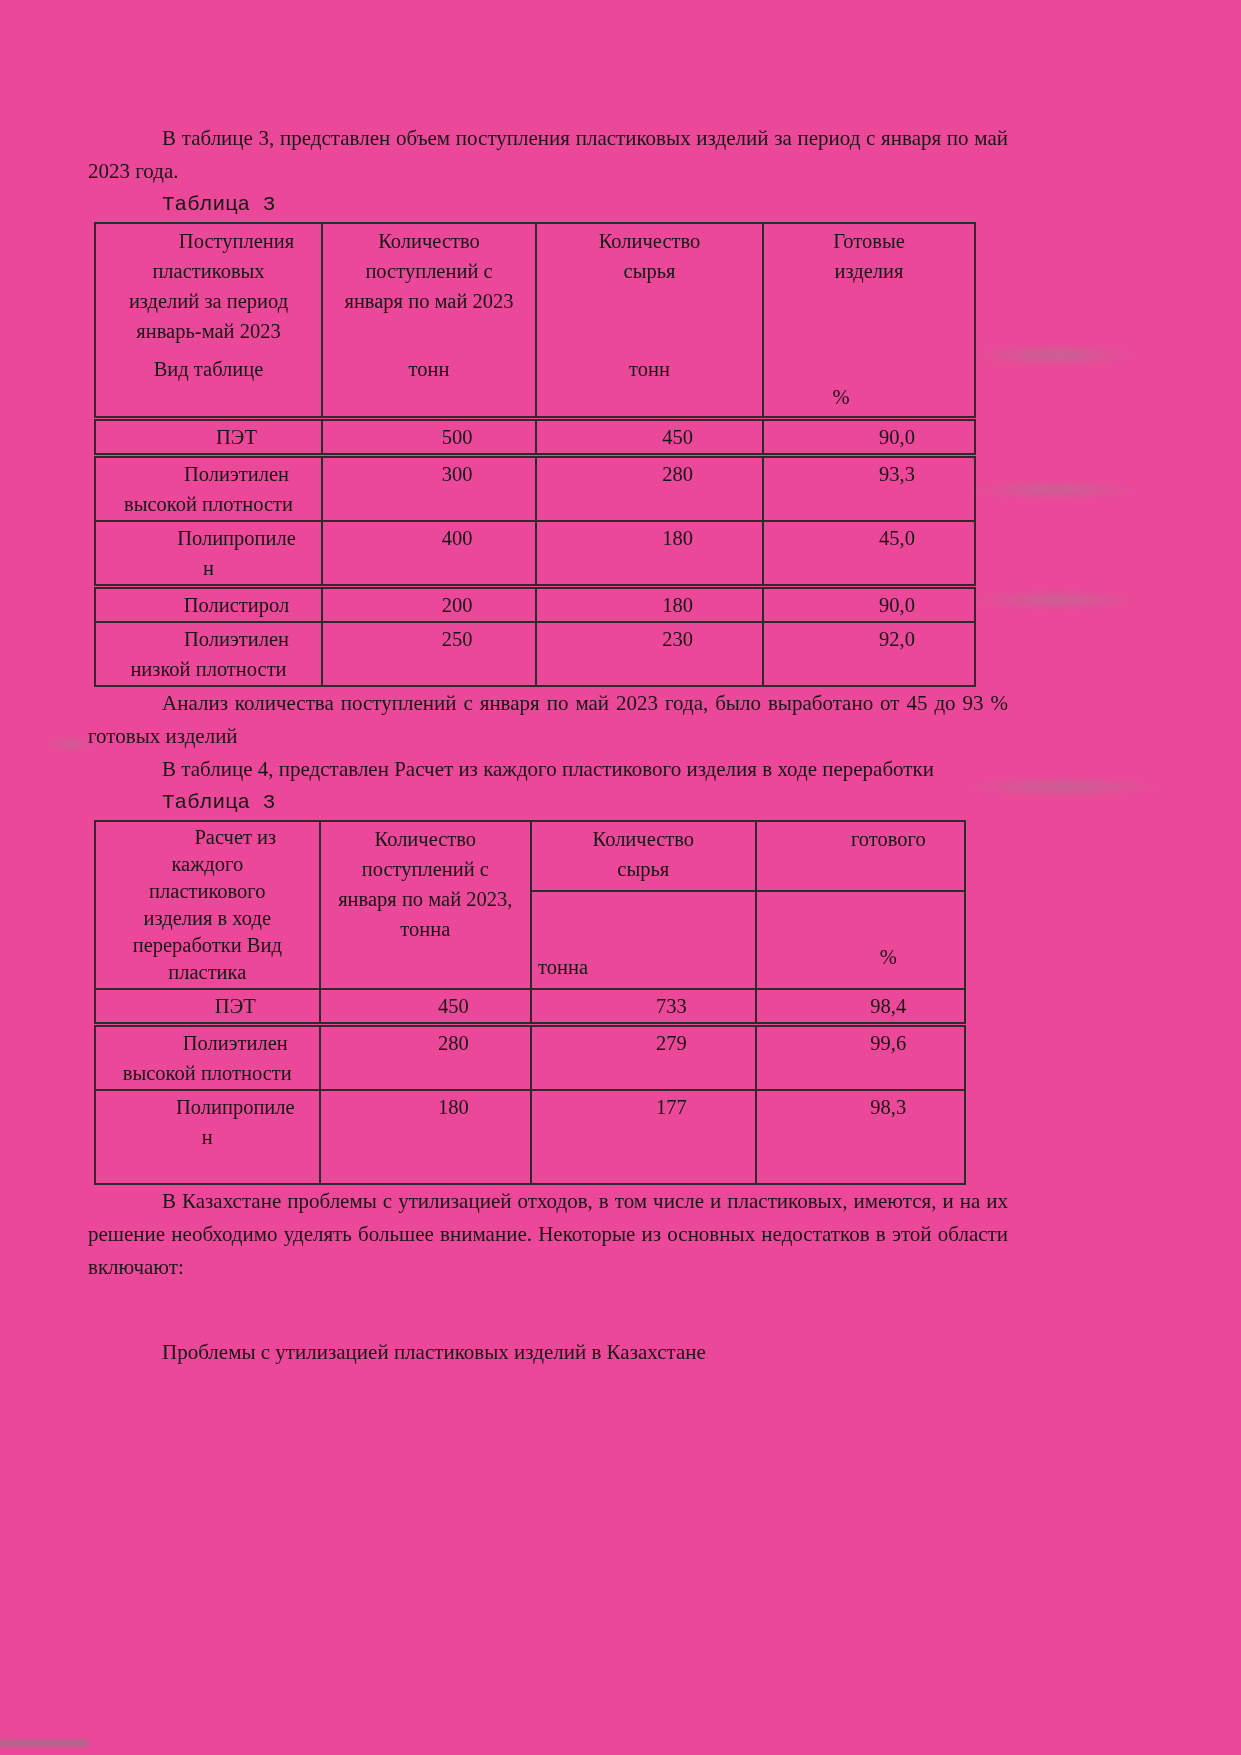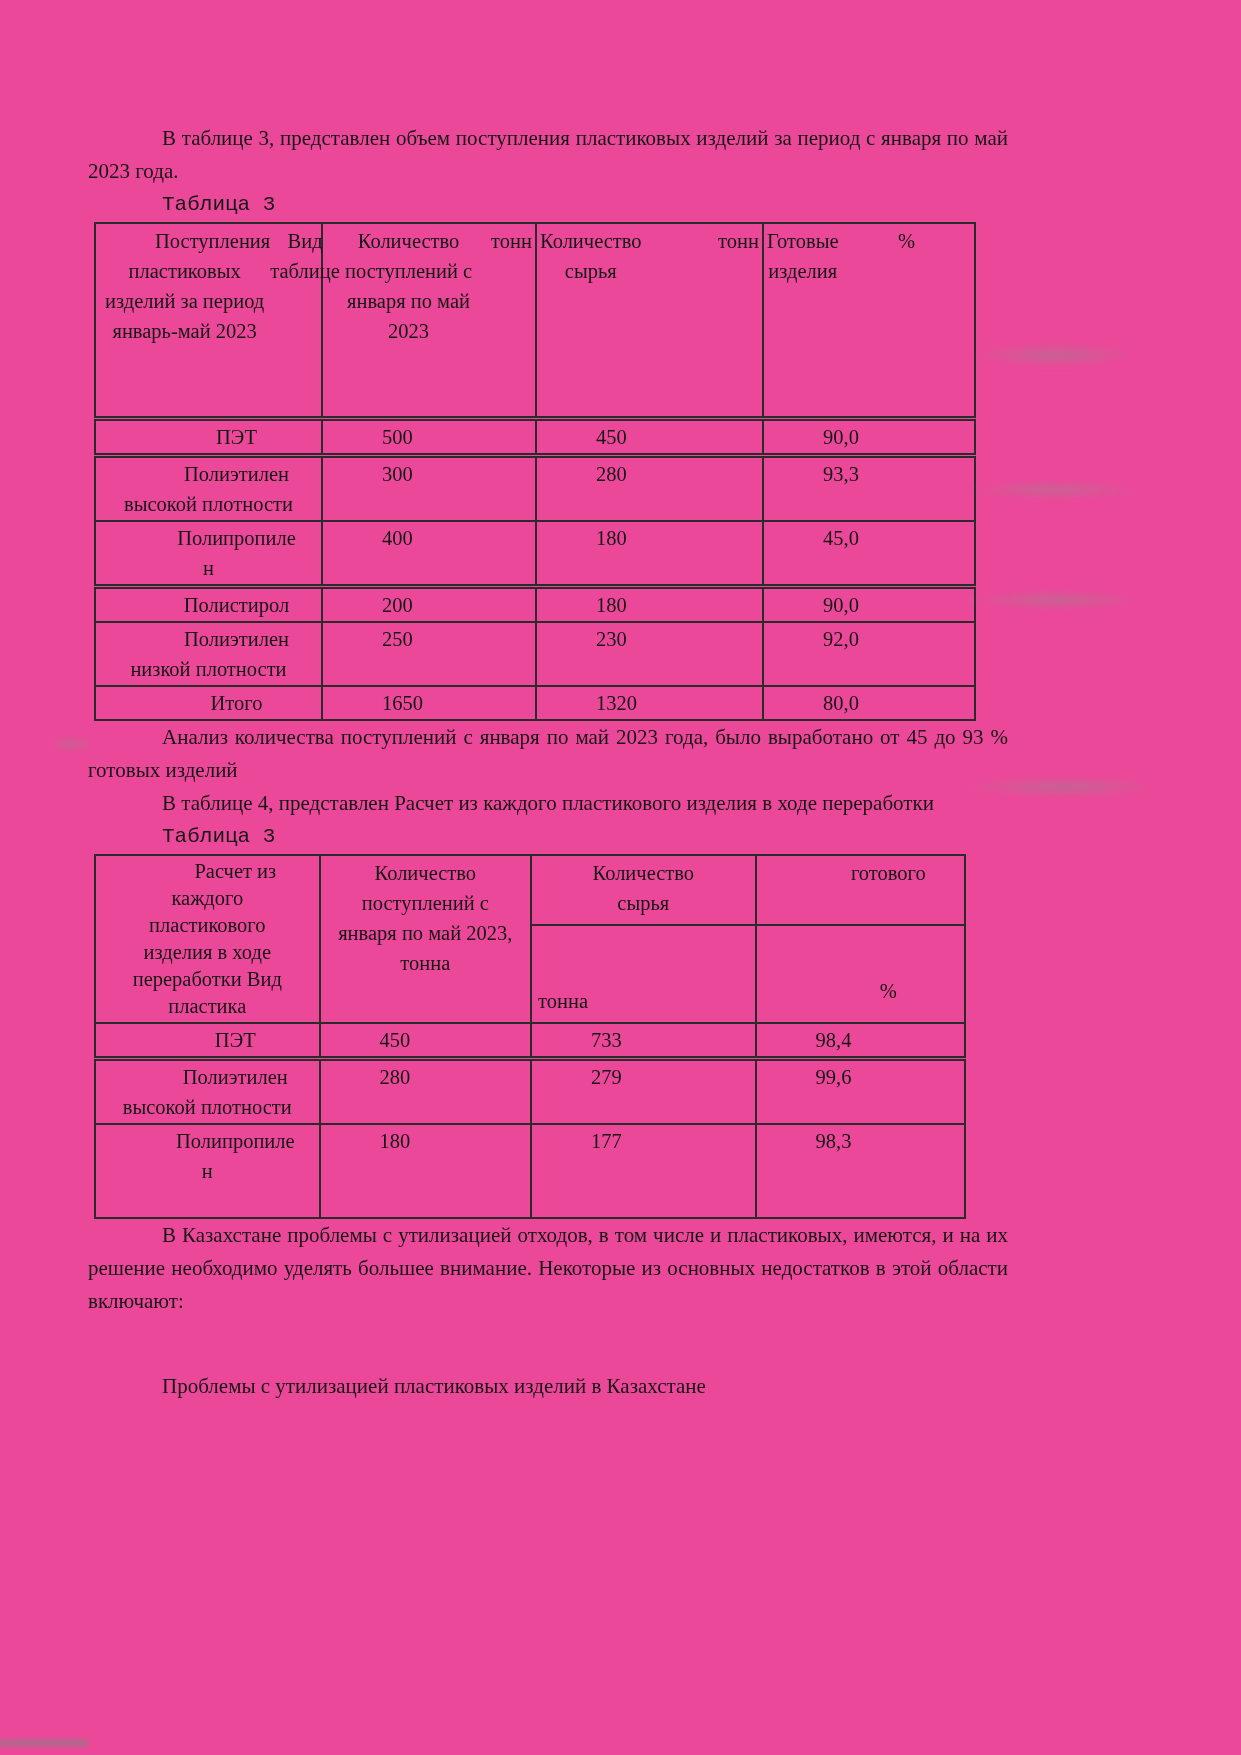--- a/index.html
+++ b/index.html
@@ -14,26 +14,26 @@
   .body{font-size:21px;line-height:33px;text-align:justify;text-indent:74px;}
   .noj{text-align:left;}
   .label{font-size:21px;line-height:33px;text-indent:74px;text-align:left;font-family:Liberation Mono, monospace;}
 
   
   table.t{border-collapse:collapse;table-layout:fixed;margin-left:6px;width:872px;}
   table.t td{border:2px solid #2b2b2b;vertical-align:top;padding:1px 3px;font-size:20.5px;}
   .c1{width:219px;} .c2{width:206px;} .c3{width:219px;} .c4{width:204px;}
   .ln{text-align:center;line-height:30px;}
   .ind{text-indent:56px;}
-  .val{text-indent:56px;line-height:30px;}
+  .val{text-align:center;text-indent:56px;line-height:30px;}
   .pctpad{padding-right:56px;text-indent:0;}
 
   
   tr.t1h td{height:188px;padding:2px 3px;}
-  .hcol{display:flex;justify-content:space-between;height:100%;}
+  .hcol{display:flex;flex-direction:column;justify-content:space-between;height:100%;}
   .unitpad{margin-bottom:30px;}
   .unitflush{margin-bottom:2px;}
   
   tr.dbl td{border-bottom:5px double #2b2b2b;}
 
   
   tr.t2h td{height:160px;padding:0;}
   tr.t2h td .pad{padding:2px 3px;}
   .t2c1 .ln{line-height:27px;}
   .split{display:flex;flex-direction:column;height:100%;}
@@ -143,28 +143,20 @@
       <tr>
         <td class="c1">
           <div class="ln ind">Полиэтилен</div>
           <div class="ln">низкой плотности</div>
         </td>
         <td class="c2 val">250</td>
         <td class="c3 val">230</td>
         <td class="c4 val">92,0</td>
       </tr>
 
-      <tr>
-        <td class="c1">
-          <div class="ln ind">Итого</div>
-        </td>
-        <td class="c2 val">1650</td>
-        <td class="c3 val">1320</td>
-        <td class="c4 val">80,0</td>
-      </tr>
     </tbody>
       </table>
 
     <p class="body">Анализ количества поступлений с января по май 2023 года, было выработано от 45 до 93 % готовых изделий</p>
     <p class="body noj">В таблице 4, представлен Расчет из каждого пластикового изделия в ходе переработки</p>
     <p class="label">Таблица 3</p>
 
     <table class="t mt-table">
       <tbody>
           <tr class="t2h">

